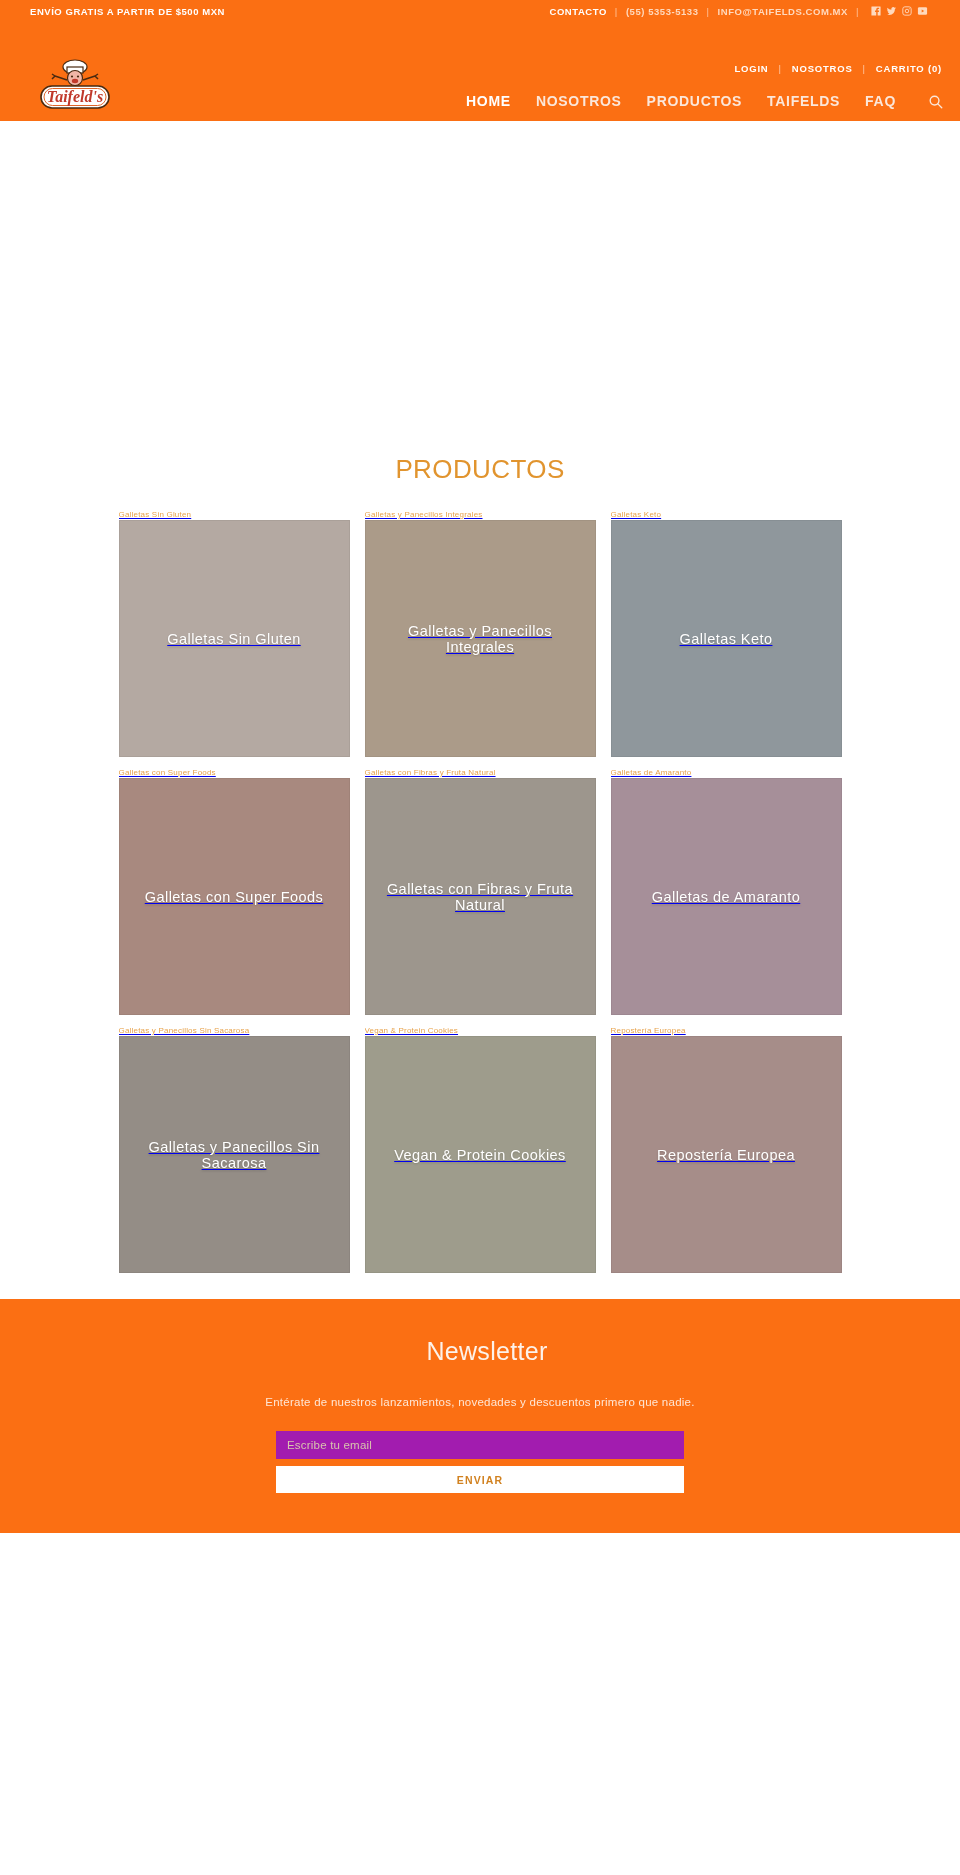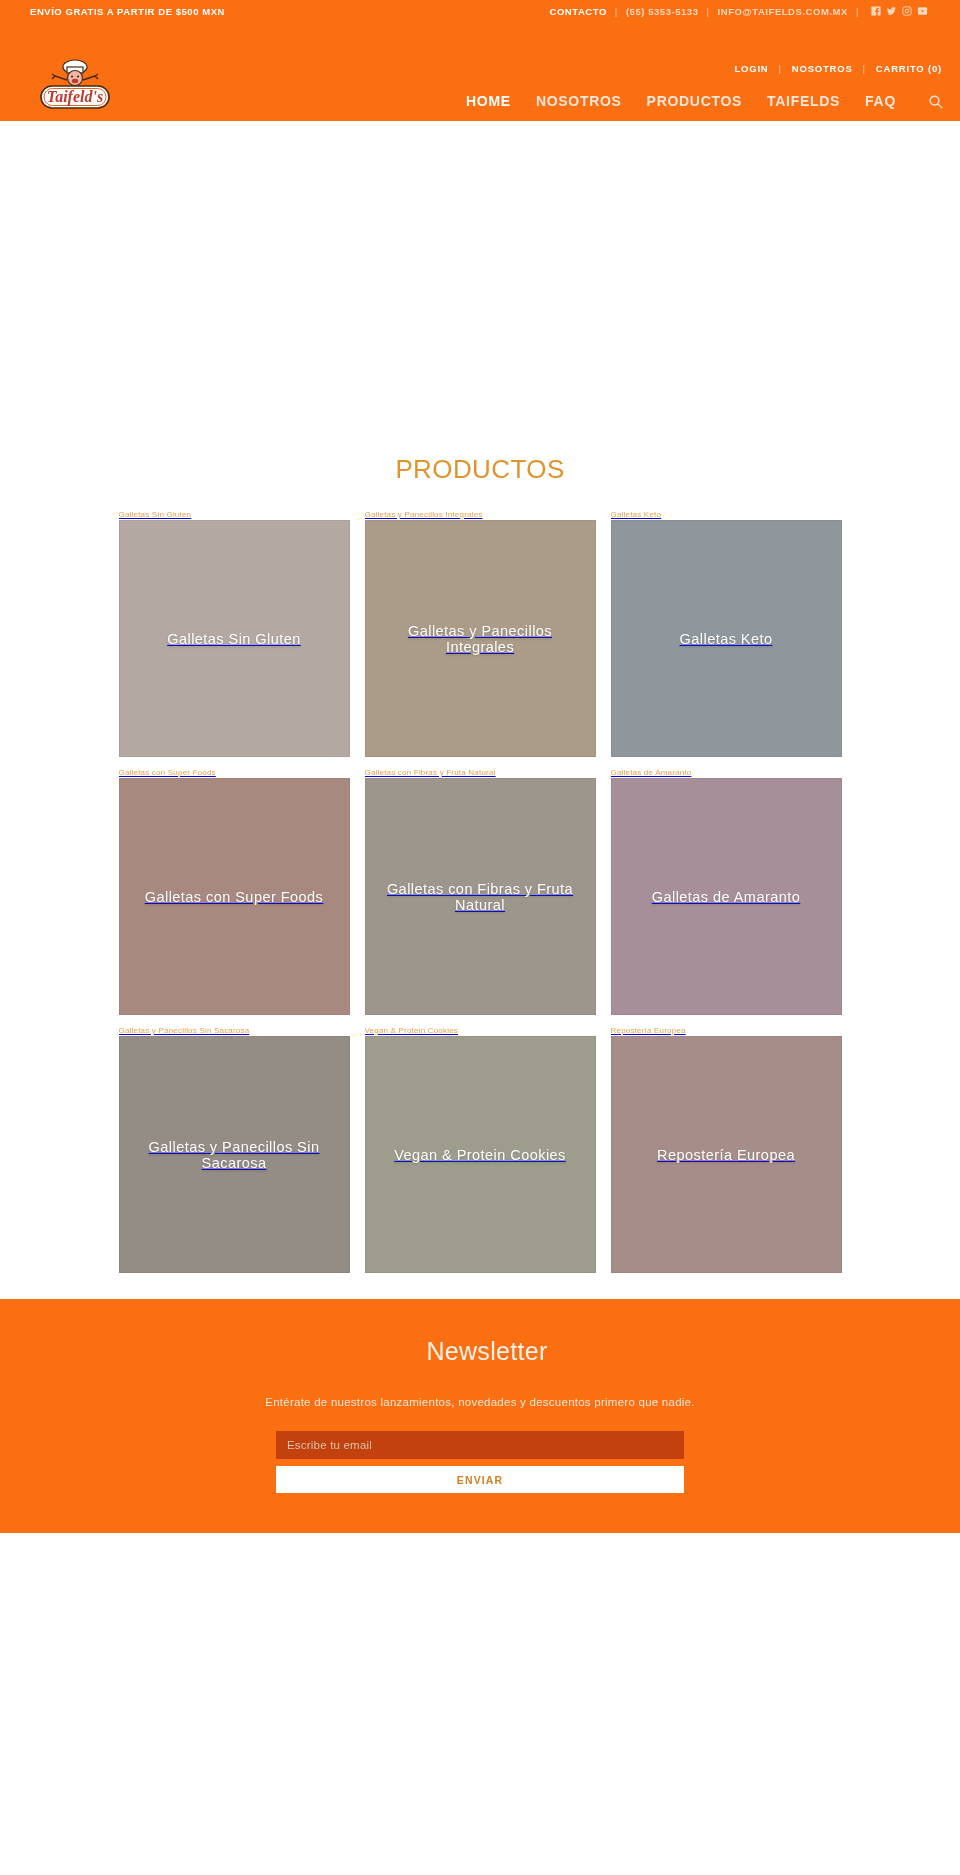--- a/index.html
+++ b/index.html
@@ -150,21 +150,21 @@
     margin-bottom: 23px;
   }
   .nl-form {
     width: 408px;
     margin: 0 auto;
   }
   .nl-input {
     display: block;
     width: 100%;
     height: 28px;
-    background: #c2410c;
+    background: #a21caf;
     border: none;
     outline: none;
     color: #f3ddc9;
     font-size: 11.5px;
     font-family: "Liberation Sans", sans-serif;
     padding: 13px 11px;
     letter-spacing: .2px;
   }
   .nl-input::placeholder { color: #d8c3ae; opacity: 1; }
   .nl-submit {

